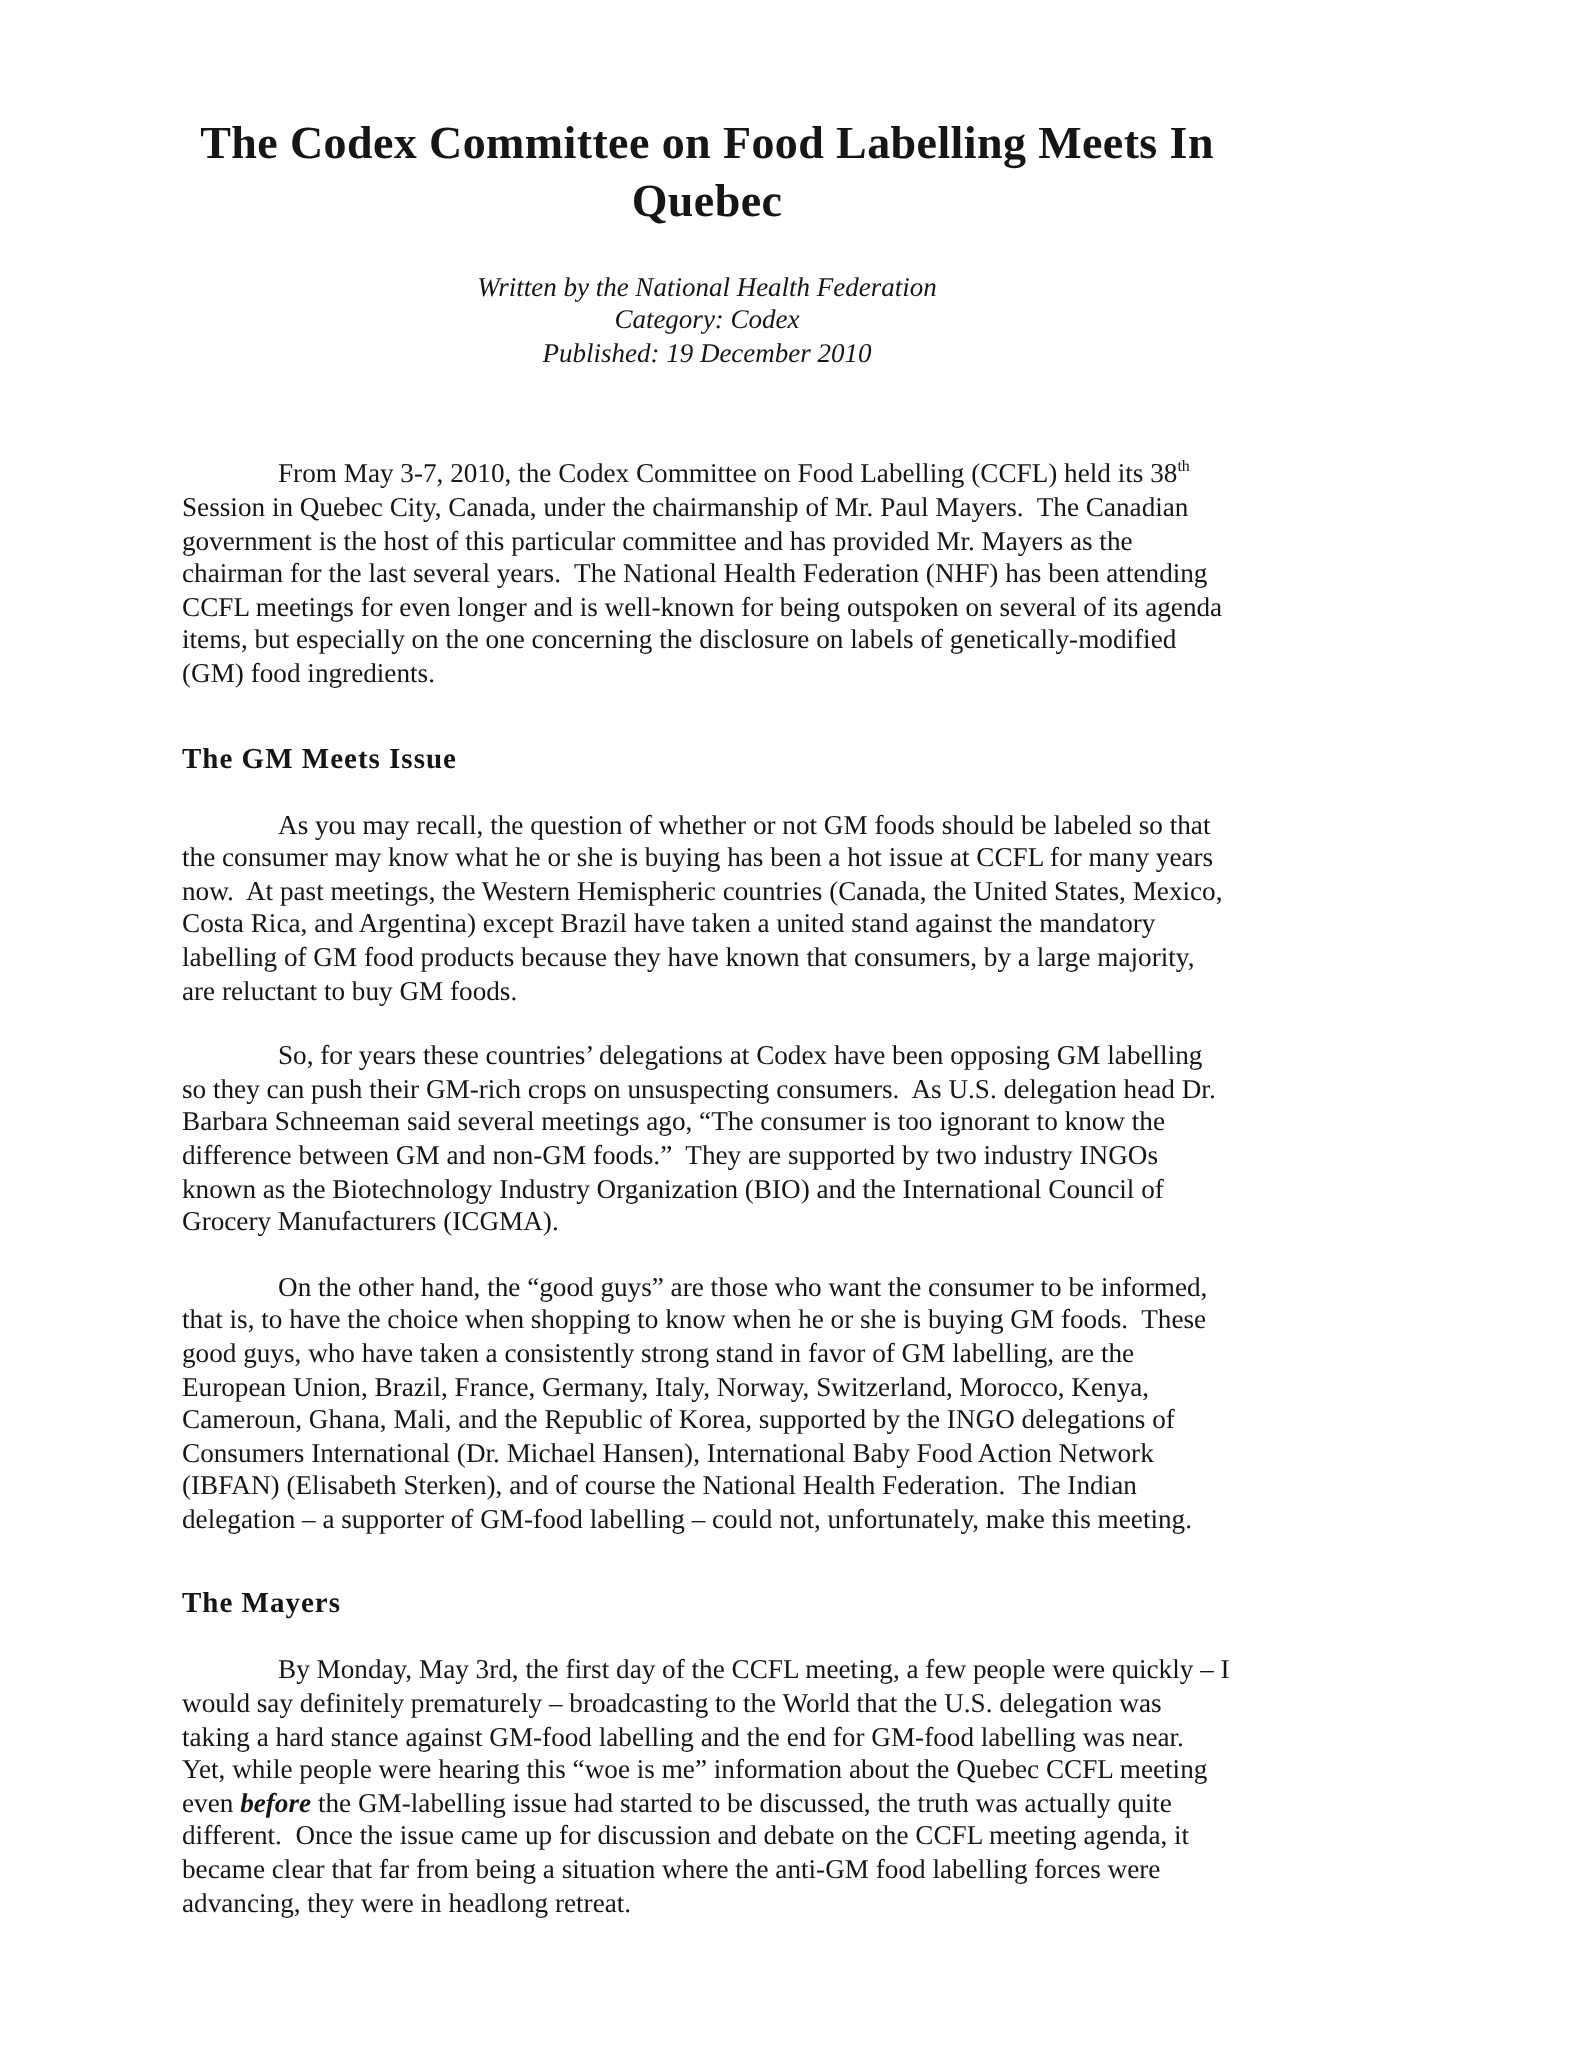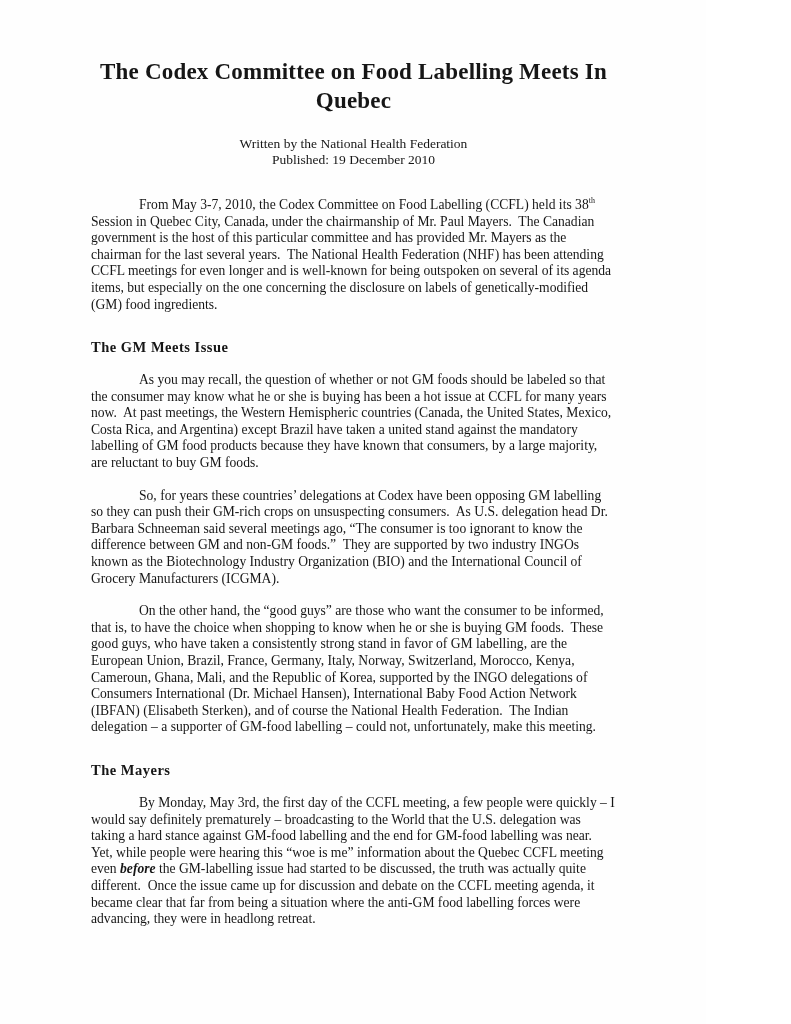--- a/index.html
+++ b/index.html
@@ -16,21 +16,21 @@
   }
   .doc-title {
     font-size: 23px;
     font-weight: 700;
     text-align: center;
     line-height: 1.26;
     letter-spacing: 0.2px;
     max-width: 600px;
     margin: 4px auto 20px auto;
   }
-  .meta-block { text-align: center; margin-bottom: 28px; }
+  .meta-block { text-align: center; margin-bottom: 44px; font-style: italic; }
   .meta-line {
     font-size: 13.5px;
     line-height: 16.5px;
   }
   .body-copy p {
     font-size: 13.6px;
     line-height: 16.6px;
     margin: 16px 0;
     text-indent: 48px;
     white-space: pre-wrap;
@@ -47,20 +47,21 @@
 </style>
 </head>
 <body>
 
 <div class="page">
 
   <h1 class="doc-title">The Codex Committee on Food Labelling Meets In Quebec</h1>
 
   <div class="meta-block">
     <div class="meta-line">Written by the National Health Federation</div>
+    <div class="meta-line">Category: Codex</div>
     <div class="meta-line">Published: 19 December 2010</div>
   </div>
 
   <div class="body-copy">
 
     <p><span>From May 3-7, 2010, the Codex Committee on Food Labelling (CCFL) held its 38</span><sup class="ordinal">th</sup><span> Session in Quebec City, Canada, under the chairmanship of Mr. Paul Mayers.  The Canadian government is the host of this particular committee and has provided Mr. Mayers as the chairman for the last several years.  The National Health Federation (NHF) has been attending CCFL meetings for even longer and is well-known for being outspoken on several of its agenda items, but especially on the one concerning the disclosure on labels of genetically-modified (GM) food ingredients.</span></p>
 
     <h2 class="section-heading">The GM Meets Issue</h2>
 
     <p>As you may recall, the question of whether or not GM foods should be labeled so that the consumer may know what he or she is buying has been a hot issue at CCFL for many years now.  At past meetings, the Western Hemispheric countries (Canada, the United States, Mexico, Costa Rica, and Argentina) except Brazil have taken a united stand against the mandatory labelling of GM food products because they have known that consumers, by a large majority, are reluctant to buy GM foods.</p>

